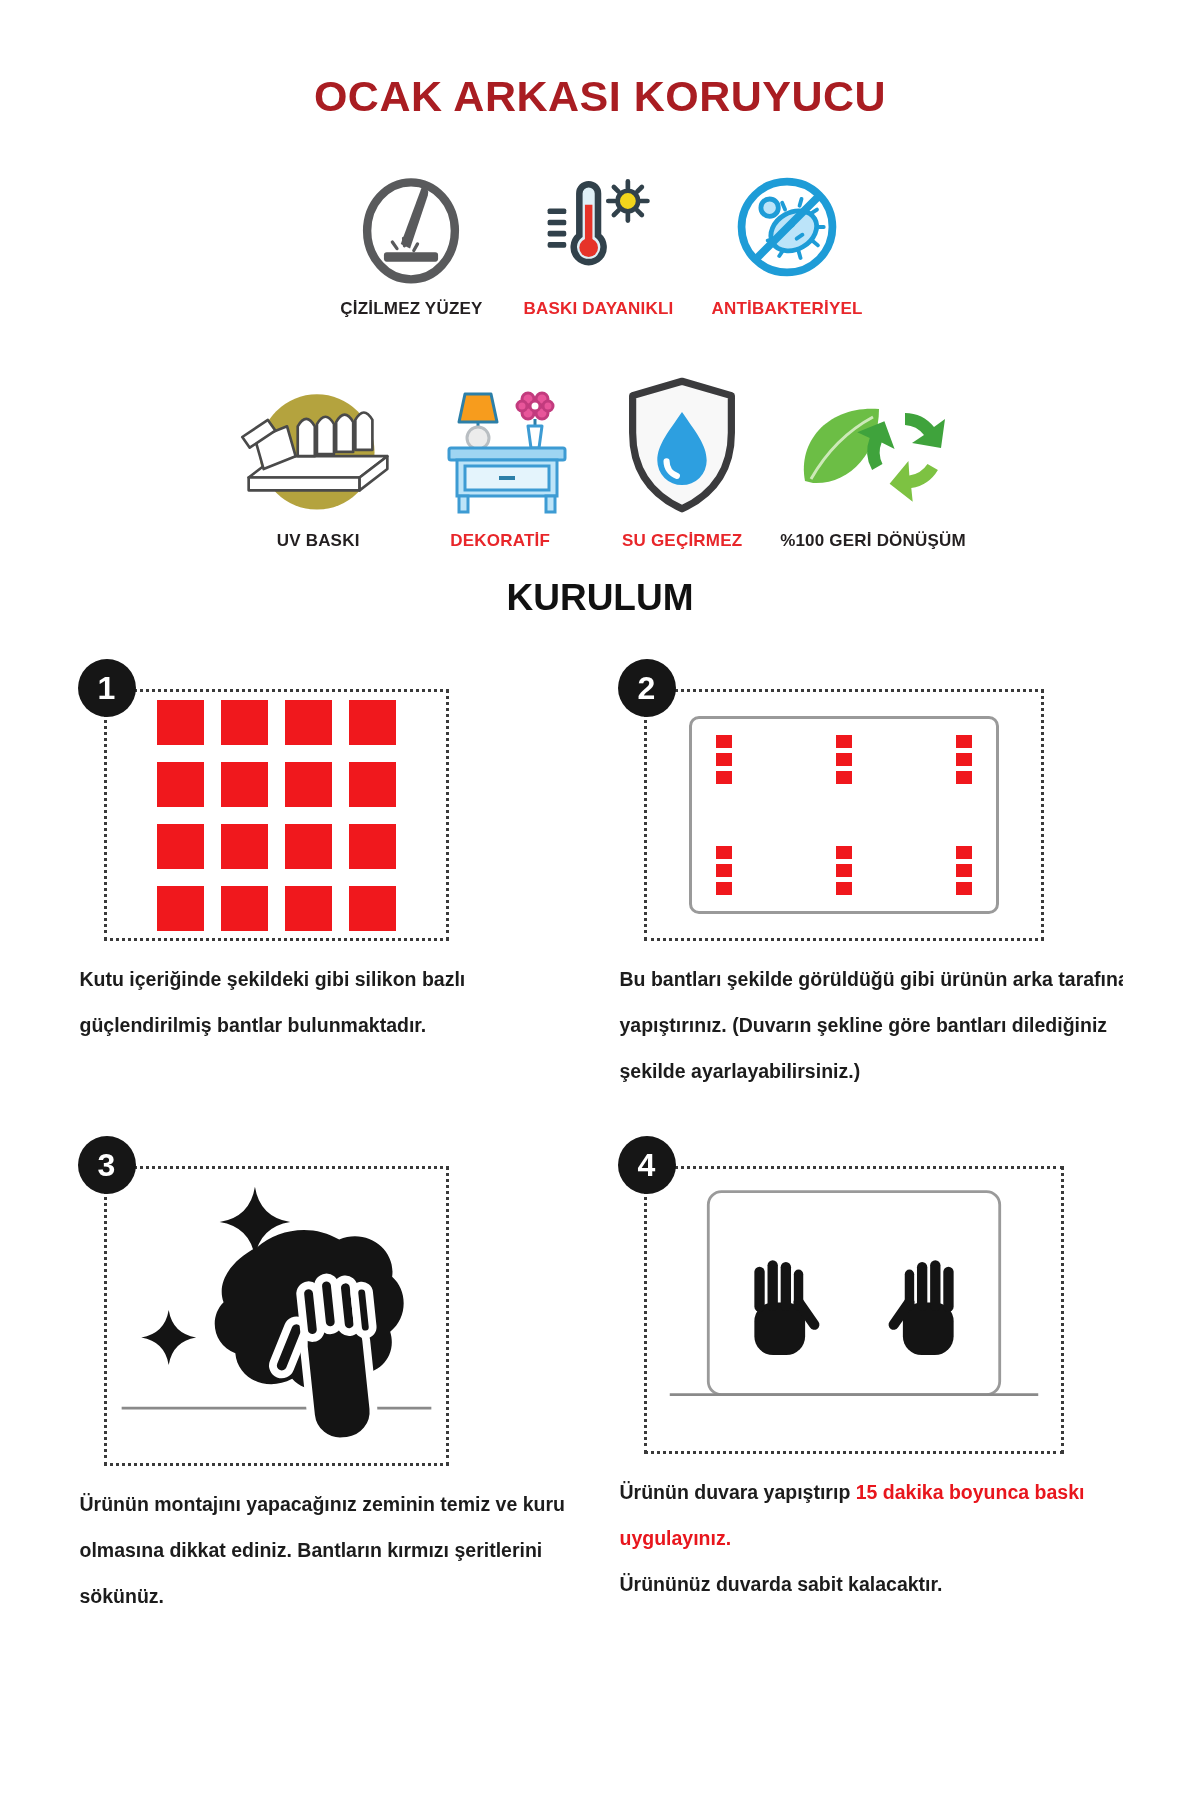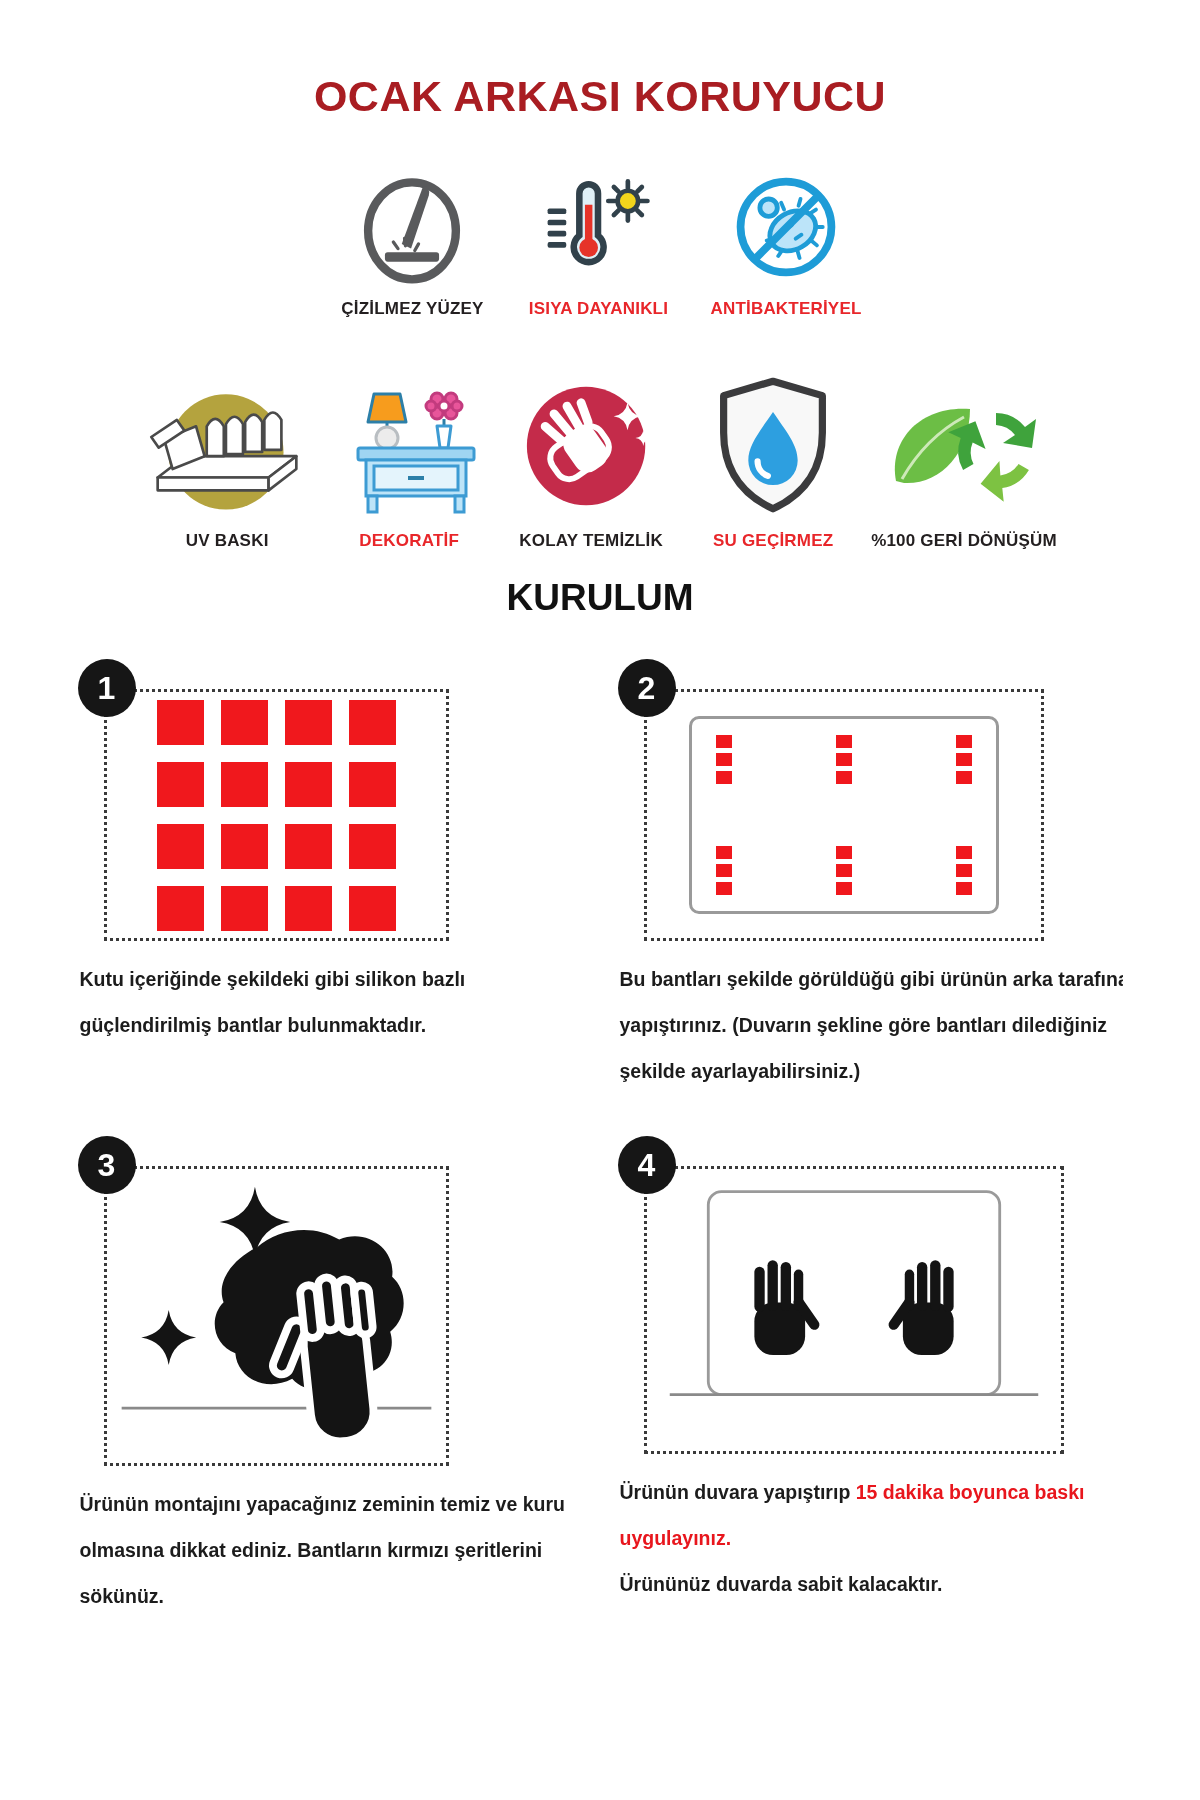--- a/index.html
+++ b/index.html
@@ -119,21 +119,21 @@
             <line x1="102" y1="40" x2="107" y2="45"></line>
             <line x1="107" y1="15" x2="102" y2="20"></line>
             <line x1="82" y1="40" x2="77" y2="45"></line>
           </g>
           <circle cx="92" cy="30" r="11" fill="#f2d51c" stroke="#31414b" stroke-width="5"></circle>
           <path d="M40,22 a10,10 0 0 1 20,0 v45 a16,16 0 1 1 -20,0 z" fill="#dff0f7" stroke="#31414b" stroke-width="7"></path>
           <rect x="46" y="34" width="8" height="44" fill="#e63329"></rect>
           <circle cx="50" cy="80" r="10" fill="#e63329"></circle>
         </svg>
       </div>
-      <div class="lbl red">ISIYA DAYANIKLI</div>
+      <div class="lbl red">BASKI DAYANIKLI</div>
     </div>
 
 
     <div class="feat">
       <div class="art">
         <svg viewBox="0 0 120 120" width="116" height="116">
           <g stroke="#1e9cd7" stroke-width="5" fill="#bce4f9">
             <ellipse cx="67" cy="64" rx="25" ry="19" transform="rotate(-30 67 64)"></ellipse>
             <circle cx="42" cy="40" r="9"></circle>
           </g>
@@ -200,42 +200,20 @@
           <rect x="32" y="78" width="100" height="36" fill="#bde4f8" stroke="#3d9bd3" stroke-width="3"></rect>
           <rect x="40" y="84" width="84" height="24" fill="#e4f4fc" stroke="#3d9bd3" stroke-width="3"></rect>
           <line x1="74" y1="96" x2="90" y2="96" stroke="#2c7fa8" stroke-width="4"></line>
           <rect x="34" y="114" width="9" height="16" fill="#bde4f8" stroke="#3d9bd3" stroke-width="3"></rect>
           <rect x="121" y="114" width="9" height="16" fill="#bde4f8" stroke="#3d9bd3" stroke-width="3"></rect>
         </svg>
       </div>
       <div class="lbl red">DEKORATİF</div>
     </div>
 
-    <div class="feat">
-      <div class="art">
-        <svg viewBox="0 0 150 150" width="148" height="148">
-          <circle cx="70" cy="78" r="60" fill="#c42b4a"></circle>
-          <g transform="rotate(-35 70 82)">
-            <rect x="33" y="62" width="60" height="37" rx="14" fill="none" stroke="#fff" stroke-width="6"></rect>
-            <g fill="#fff">
-              <rect x="52" y="58" width="36" height="46" rx="14"></rect>
-              <rect x="48" y="34" width="9" height="32" rx="4.5" transform="rotate(-14 52 50)"></rect>
-              <rect x="61" y="29" width="9" height="36" rx="4.5" transform="rotate(-5 65 47)"></rect>
-              <rect x="74" y="30" width="9" height="35" rx="4.5" transform="rotate(5 78 47)"></rect>
-              <rect x="86" y="35" width="9" height="30" rx="4.5" transform="rotate(15 90 50)"></rect>
-            </g>
-          </g>
-          <g fill="#fff">
-            <path d="M112,34 Q114,46 126,48 Q114,50 112,62 Q110,50 98,48 Q110,46 112,34 Z"></path>
-            <path d="M128,62 Q129,69 136,70 Q129,71 128,78 Q127,71 120,70 Q127,69 128,62 Z"></path>
-          </g>
-        </svg>
-      </div>
-      <div class="lbl">KOLAY TEMİZLİK</div>
-    </div>
 
     <div class="feat">
       <div class="art">
         <svg viewBox="0 0 130 140" width="134" height="144">
           <path d="M65,8 L113,22 V58 C113,96 93,119 65,132 C37,119 17,96 17,58 V22 Z" fill="#f8f8f8" stroke="#3b3b3d" stroke-width="7" stroke-linejoin="round"></path>
           <path d="M65,38 C78,57 89,70 89,85 a24,24 0 1 1 -48,0 C41,70 52,57 65,38 Z" fill="#2d9fe0"></path>
           <path d="M50,86 a15,15 0 0 0 10,14" fill="none" stroke="#fff" stroke-width="6" stroke-linecap="round"></path>
         </svg>
       </div>
       <div class="lbl red">SU GEÇİRMEZ</div>

